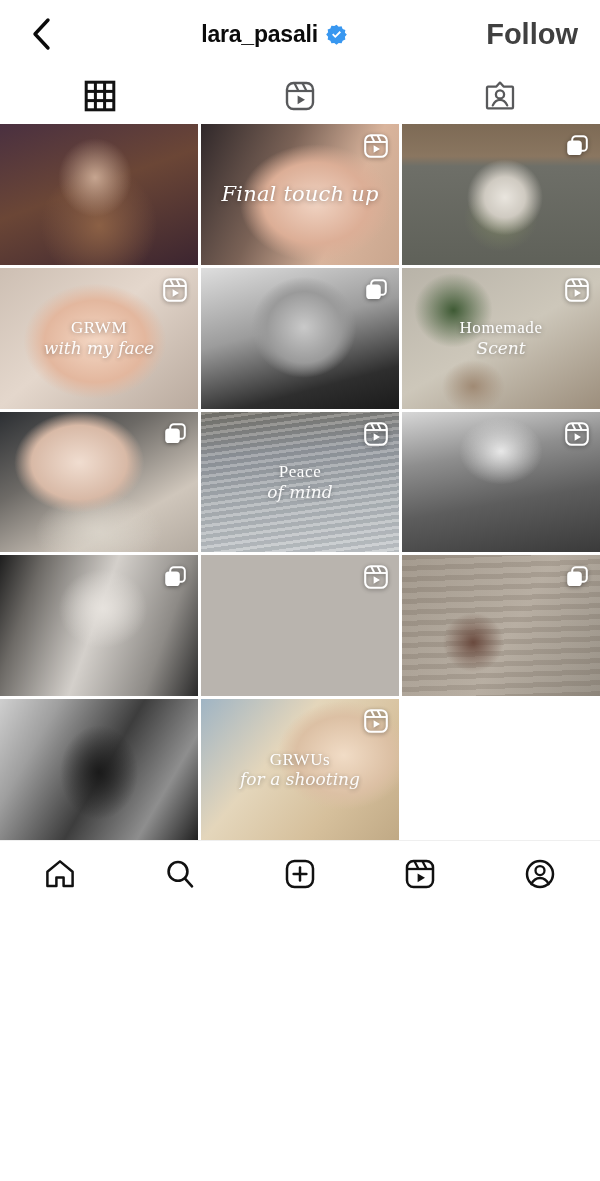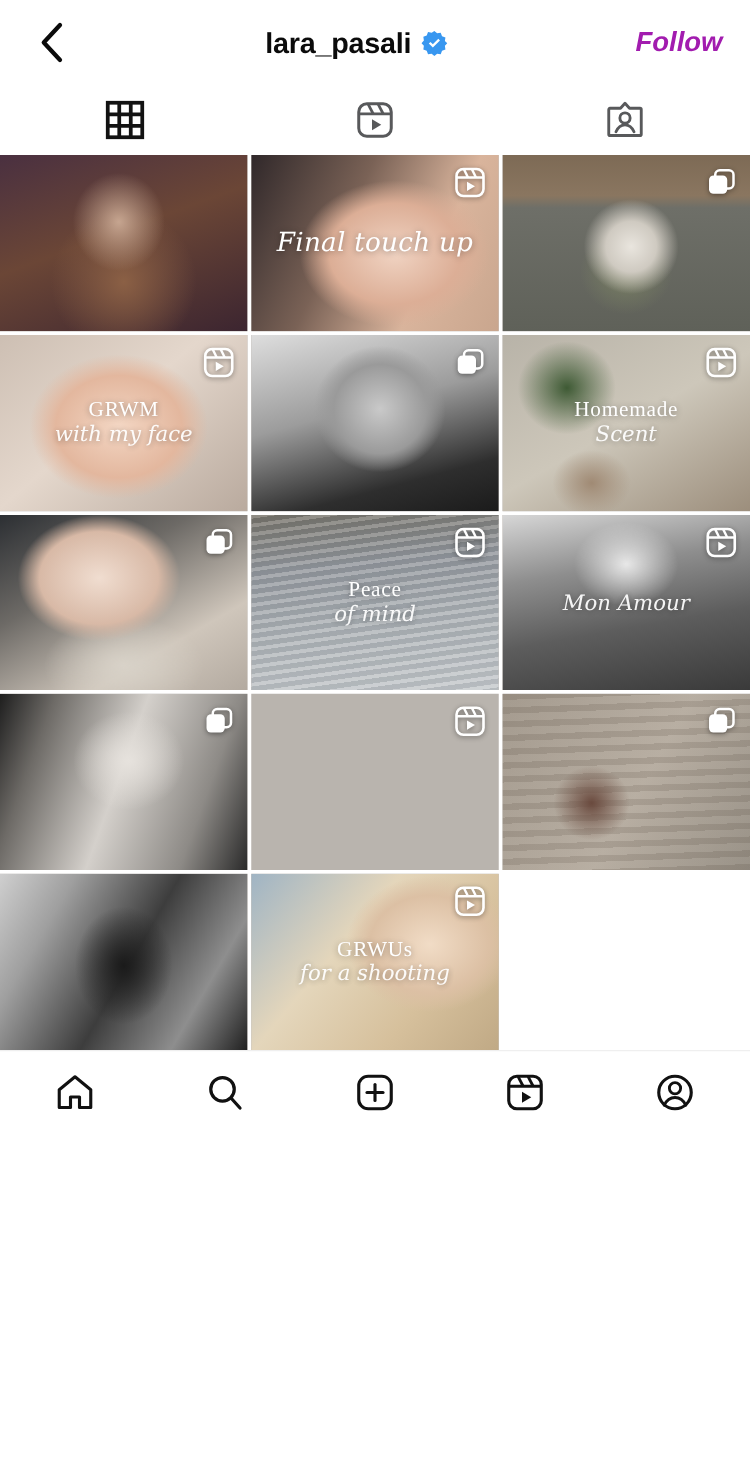--- a/index.html
+++ b/index.html
@@ -34,26 +34,25 @@
     display: flex; align-items: center; justify-content: center;
     gap: 8px;
   }
   .username {
     font-size: 23px; font-weight: 700; color: #0b0b0b;
     letter-spacing: -0.2px;
     line-height: 1;
   }
   .verified { width: 21px; height: 21px; display: block; }
   .follow-link {
-    font-size: 22px; font-weight: 700;
-    color: #a21caf;
+    font-size: 29px; font-weight: 700;
+    color: #404040;
     cursor: pointer;
     line-height: 1;
     white-space: nowrap;
-    font-style: italic;
   }
 
   
   .tabbar {
     height: 56px; flex: 0 0 56px;
     display: flex; align-items: center;
     background: #ffffff;
   }
   .tab {
     flex: 1;
@@ -322,23 +321,20 @@
         <rect x="2.2" y="2.2" width="21.6" height="21.6" rx="5.6" fill="none" stroke="#fff" stroke-width="2.1"></rect>
         <line x1="2.6" y1="9" x2="23.4" y2="9" stroke="#fff" stroke-width="1.9"></line>
         <line x1="8.2" y1="2.5" x2="11.4" y2="9" stroke="#fff" stroke-width="1.9"></line>
         <line x1="14.6" y1="2.5" x2="17.8" y2="9" stroke="#fff" stroke-width="1.9"></line>
         <path d="M10.6 12.3 L17 16 L10.6 19.7 Z" fill="#fff"></path>
       </svg>
     </div>
 
     <div class="tile">
       <div class="art a9"></div>
-      <div class="overlay">
-        <span class="ov-sub">Mon Amour</span>
-      </div>
       <svg class="badge" viewBox="0 0 26 26">
         <rect x="2.2" y="2.2" width="21.6" height="21.6" rx="5.6" fill="none" stroke="#fff" stroke-width="2.1"></rect>
         <line x1="2.6" y1="9" x2="23.4" y2="9" stroke="#fff" stroke-width="1.9"></line>
         <line x1="8.2" y1="2.5" x2="11.4" y2="9" stroke="#fff" stroke-width="1.9"></line>
         <line x1="14.6" y1="2.5" x2="17.8" y2="9" stroke="#fff" stroke-width="1.9"></line>
         <path d="M10.6 12.3 L17 16 L10.6 19.7 Z" fill="#fff"></path>
       </svg>
     </div>
 
 

